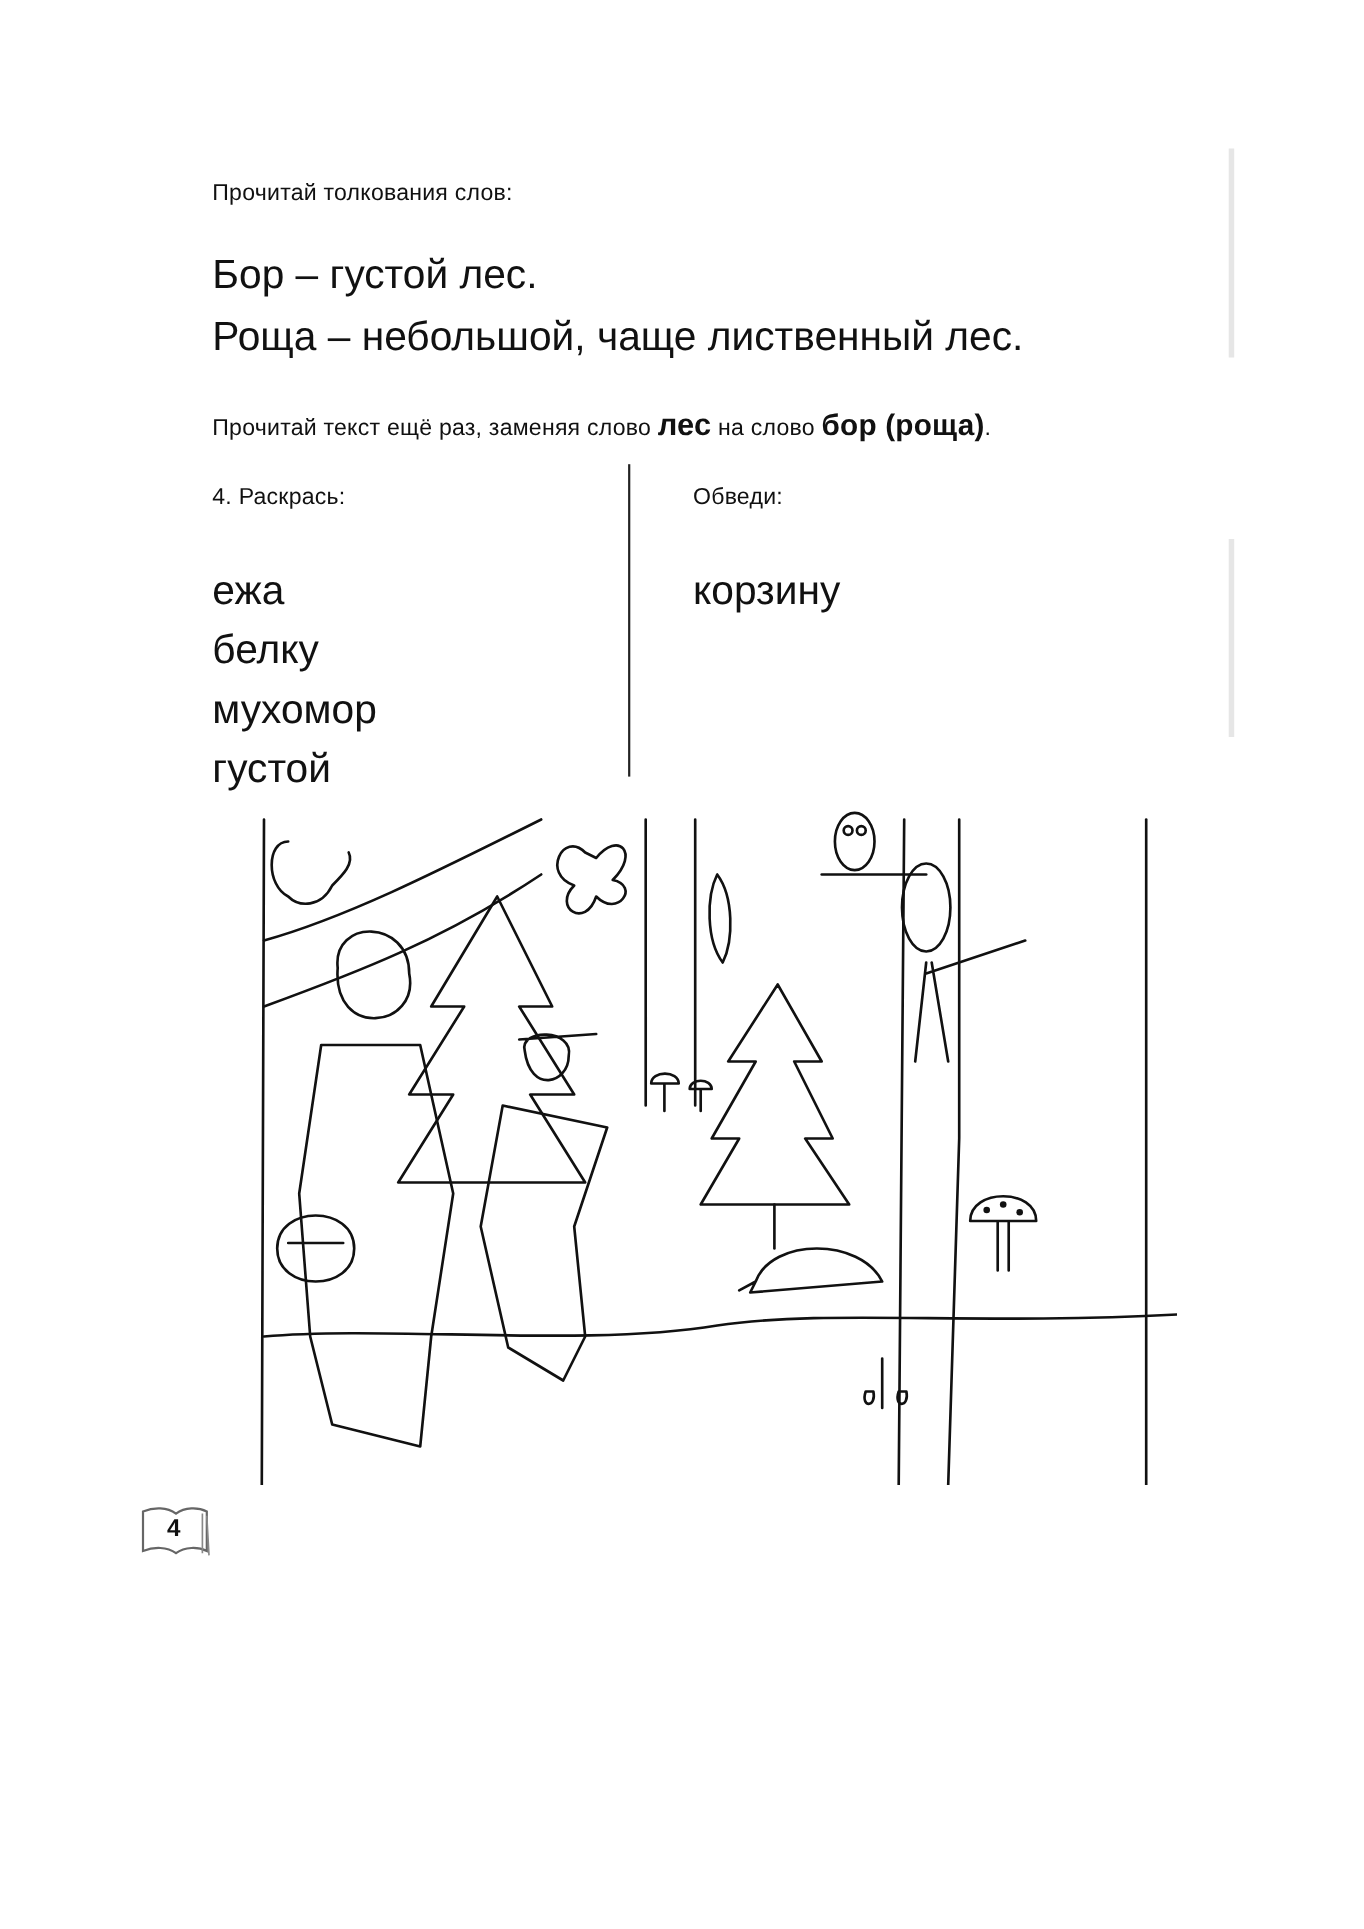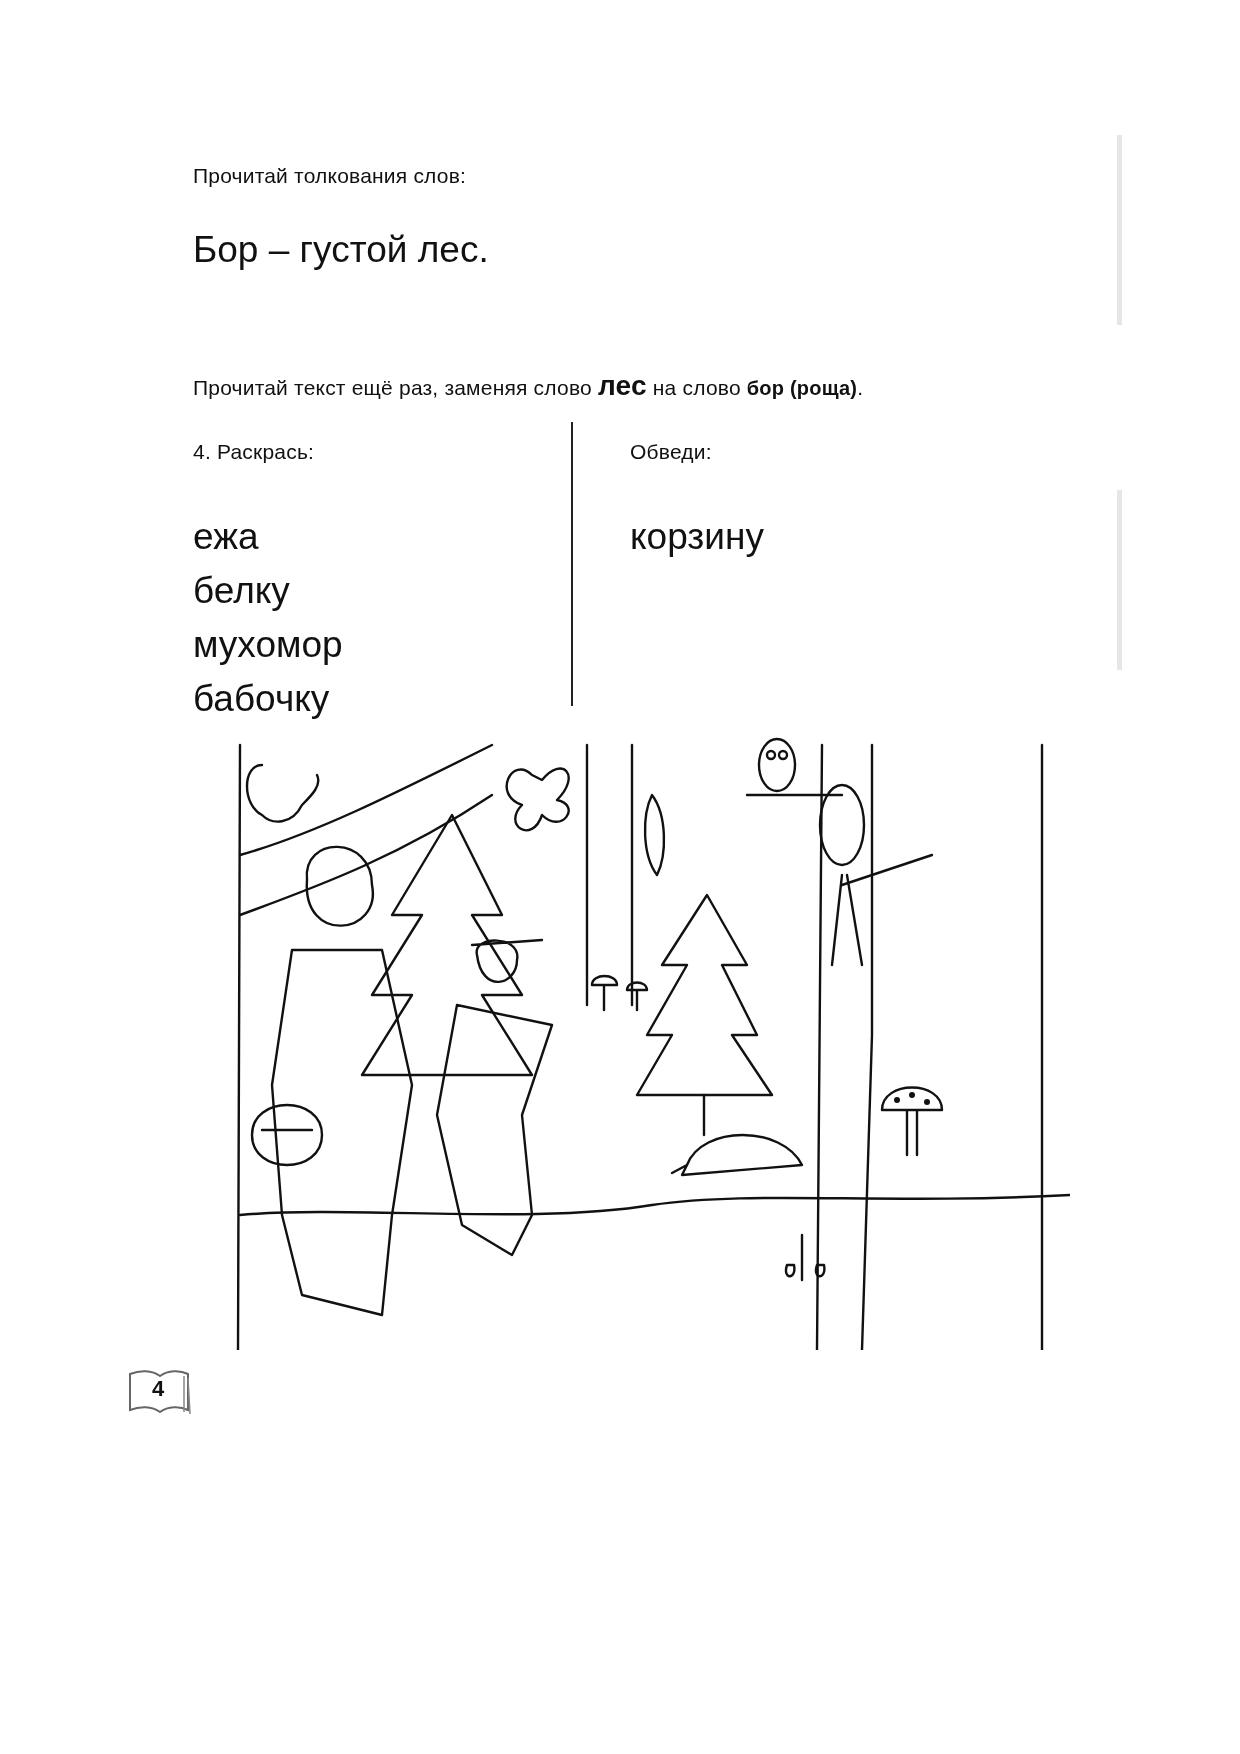--- a/index.html
+++ b/index.html
@@ -17,37 +17,38 @@
     .illustration svg { width: 100%; height: 100%; }
     .stroke { fill: none; stroke: #111; stroke-width: 2.4; stroke-linecap: round; stroke-linejoin: round; }
   </style>
 </head>
 <body>
 
 <div class="abs instr" style="left:193px; top:164px;">Прочитай толкования слов:</div>
 
 <div class="abs defs" style="left:193px; top:222px;">
   <div>Бор – густой лес.</div>
+  <div>Роща – небольшой, чаще лиственный лес.</div>
 </div>
 
 <div class="abs instr" style="left:193px; top:370px;">
   <span>Прочитай текст ещё раз, заменяя слово</span>
   <span class="bold">лес</span>
   <span>на слово</span>
-  <span class="bold" style="font-size:20px;">бор (роща)</span><span>.</span>
+  <span class="bold" style="font-size:27px;">бор (роща)</span><span>.</span>
 </div>
 
 <div class="vline"></div>
 
 <div class="abs instr" style="left:193px; top:440px;">4. Раскрась:</div>
 <div class="abs words" style="left:193px; top:494px;">
   <div>ежа</div>
   <div>белку</div>
   <div>мухомор</div>
-  <div>бабочку</div>
+  <div>густой</div>
 </div>
 
 <div class="abs instr" style="left:630px; top:440px;">Обведи:</div>
 <div class="abs words" style="left:630px; top:494px;">
   <div>корзину</div>
 </div>
 
 <div class="illustration">
   <svg viewBox="0 0 838 615" xmlns="http://www.w3.org/2000/svg">
 

